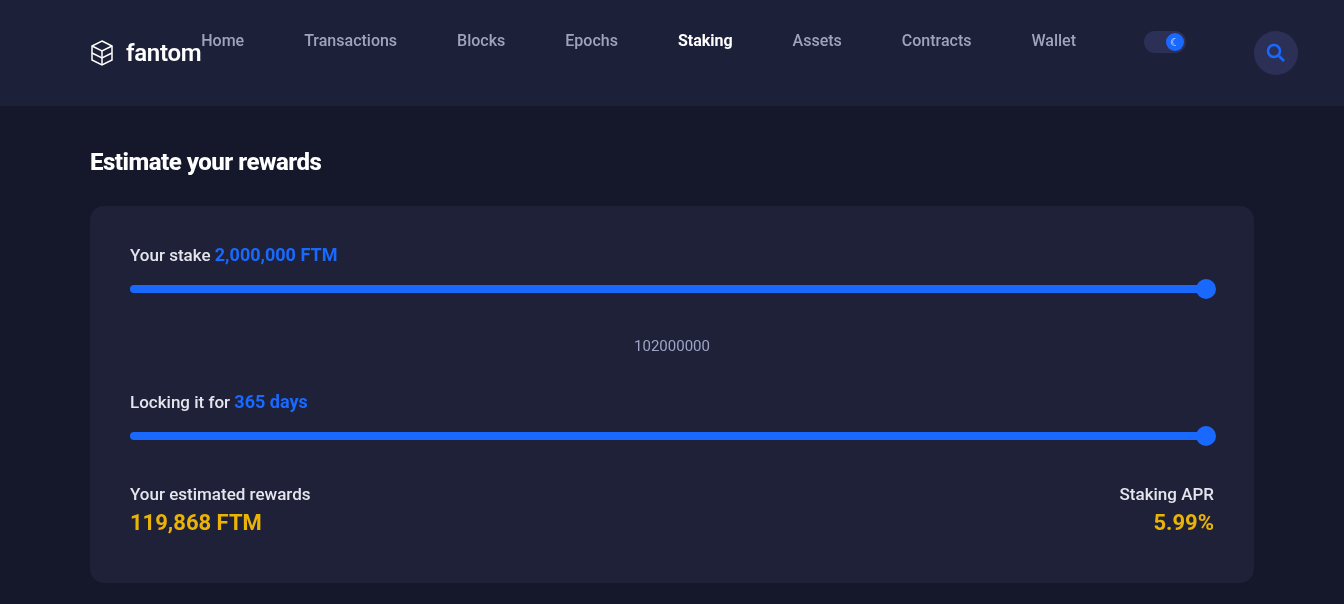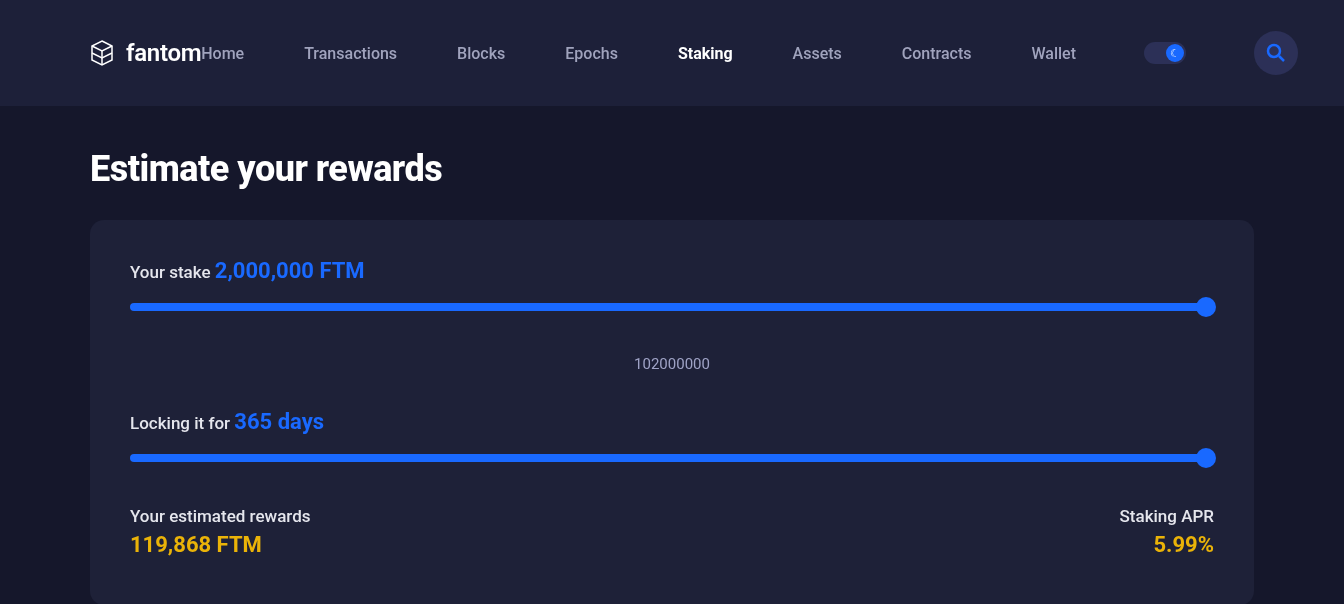--- a/index.html
+++ b/index.html
@@ -32,21 +32,21 @@
       height: 28px;
     }
     .logo-text {
       font-size: 24px;
       font-weight: 600;
       color: #fff;
       letter-spacing: -0.3px;
     }
     .nav {
       display: flex;
-      align-items: center;
+      align-items: flex-start;
       margin-left: auto;
       gap: 60px;
     }
     .nav-item {
       color: #a0a3bd;
       font-size: 16px;
       font-weight: 500;
       cursor: pointer;
     }
     .nav-item.active {
@@ -82,21 +82,21 @@
       display: flex;
       align-items: center;
       justify-content: center;
       cursor: pointer;
       margin-left: 8px;
     }
     .content {
       padding: 42px 90px;
     }
     .page-title {
-      font-size: 36px;
+      font-size: 24px;
       font-weight: 800;
       color: #fff;
       margin-bottom: 30px;
       letter-spacing: -0.5px;
     }
     .card {
       background: #1e2138;
       border-radius: 14px;
       padding: 38px 40px 48px;
     }
@@ -105,21 +105,21 @@
     }
     .slider-label {
       font-size: 17px;
       font-weight: 500;
       color: #e5e6ed;
       margin-bottom: 20px;
     }
     .slider-value {
       color: #1969ff;
       font-weight: 700;
-      font-size: 22px;
+      font-size: 18px;
     }
     .slider-track {
       height: 8px;
       background: #1969ff;
       border-radius: 4px;
       position: relative;
       margin-bottom: 14px;
       cursor: pointer;
     }
     .slider-thumb {

